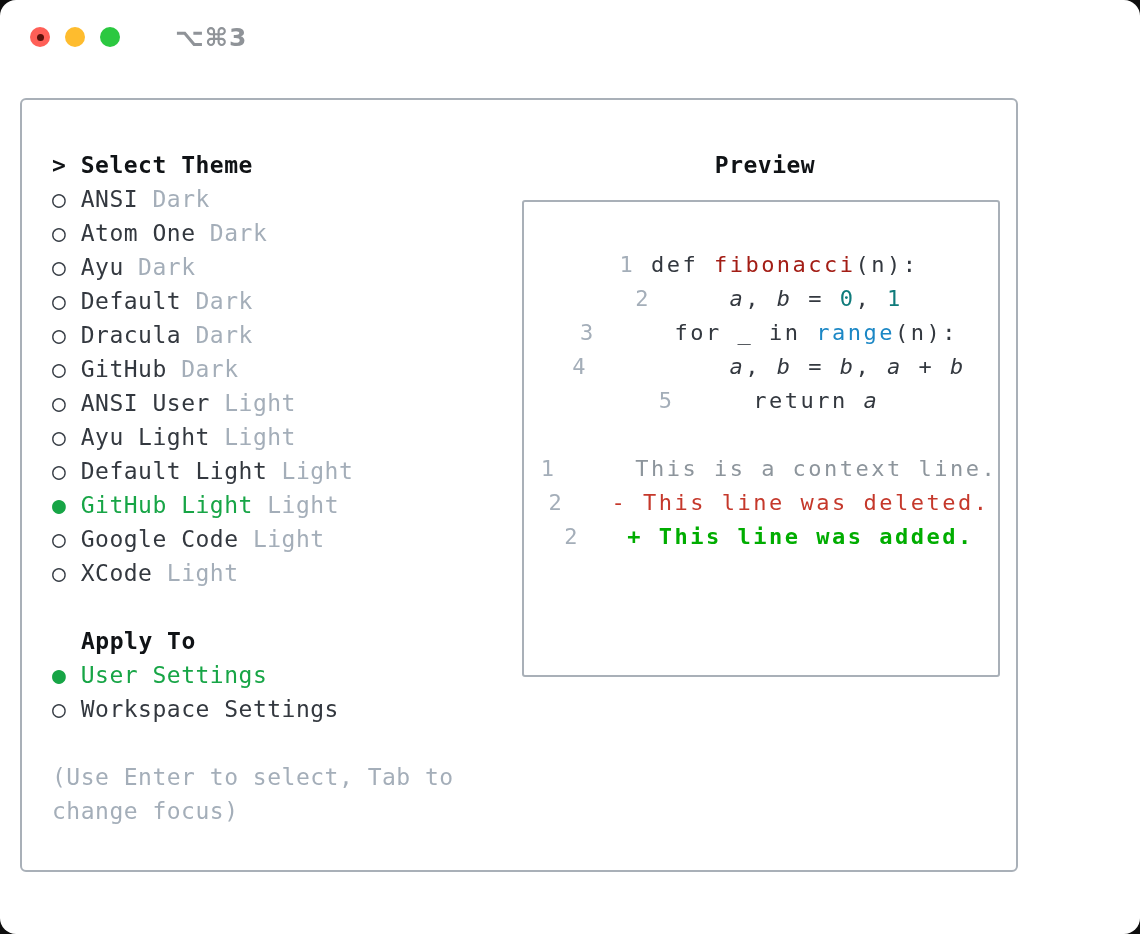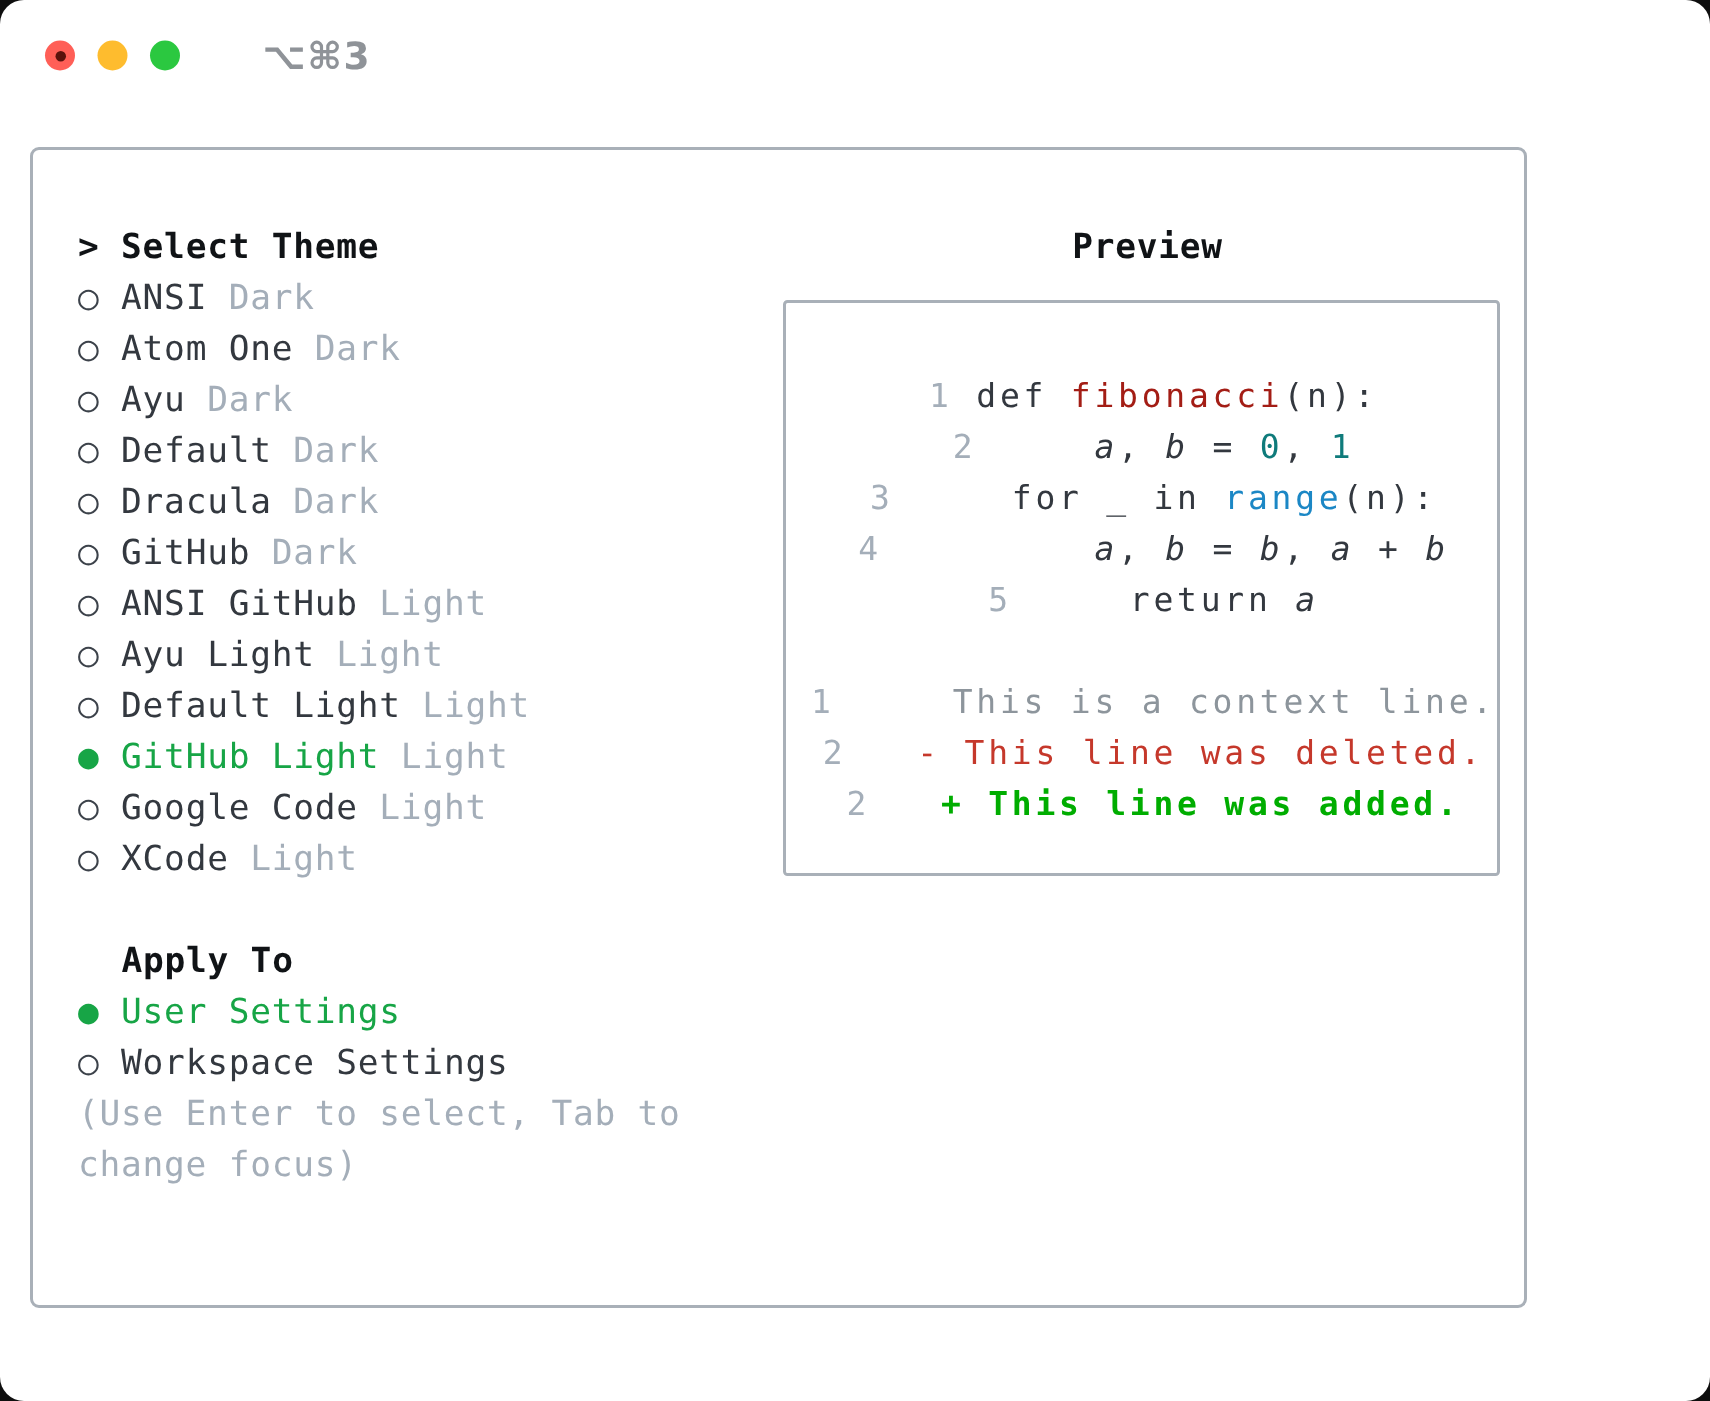--- a/index.html
+++ b/index.html
@@ -51,27 +51,27 @@
   .row{
     font-size:23px;line-height:34px;letter-spacing:.5px;
     color:var(--text-dark);white-space:pre;
   }
   .bullet{color:#3c424a;}
   .variant{color:var(--muted);margin-top:48px;}
   .sel .bullet,.sel .tname{color:var(--accent-green);}
   .apply-section{margin-top:34px;}
   .apply-section .heading{padding-left:29px;}
   .help{
-    width:430px;
+    margin-top:34px;width:430px;
     font-size:23px;line-height:34px;letter-spacing:.5px;
     color:var(--muted);
   }
   .preview-box{
     margin:18px 0 0 8px;
-    width:478px;height:384px;
+    width:478px;height:477px;
     box-sizing:border-box;
     border:2px solid var(--border-gray);
     border-radius:3px;
     padding:46px 0 0 16px;
   }
   .code-line{
     font-size:22px;line-height:34px;letter-spacing:2.5px;
     white-space:pre;
   }
   .seg-ln{color:var(--muted);}
@@ -103,21 +103,21 @@
     <div class="left-col">
       <div class="heading"><span>&gt;</span> <span>Select Theme</span></div>
 
       <div>
           <div class="row"><span class="bullet">○</span> <span class="tname">ANSI</span><span class="variant"> Dark</span></div>
           <div class="row"><span class="bullet">○</span> <span class="tname">Atom One</span><span class="variant"> Dark</span></div>
           <div class="row"><span class="bullet">○</span> <span class="tname">Ayu</span><span class="variant"> Dark</span></div>
           <div class="row"><span class="bullet">○</span> <span class="tname">Default</span><span class="variant"> Dark</span></div>
           <div class="row"><span class="bullet">○</span> <span class="tname">Dracula</span><span class="variant"> Dark</span></div>
           <div class="row"><span class="bullet">○</span> <span class="tname">GitHub</span><span class="variant"> Dark</span></div>
-          <div class="row"><span class="bullet">○</span> <span class="tname">ANSI GitHub</span><span class="variant"> Light</span></div>
+          <div class="row"><span class="bullet">○</span> <span class="tname">ANSI User</span><span class="variant"> Light</span></div>
           <div class="row"><span class="bullet">○</span> <span class="tname">Ayu Light</span><span class="variant"> Light</span></div>
           <div class="row"><span class="bullet">○</span> <span class="tname">Default Light</span><span class="variant"> Light</span></div>
           <div class="row sel"><span class="bullet">●</span> <span class="tname">GitHub Light</span><span class="variant"> Light</span></div>
           <div class="row"><span class="bullet">○</span> <span class="tname">Google Code</span><span class="variant"> Light</span></div>
           <div class="row"><span class="bullet">○</span> <span class="tname">XCode</span><span class="variant"> Light</span></div>
         </div>
 
       <div class="apply-section">
         <div class="heading">Apply To</div>
         <div>

